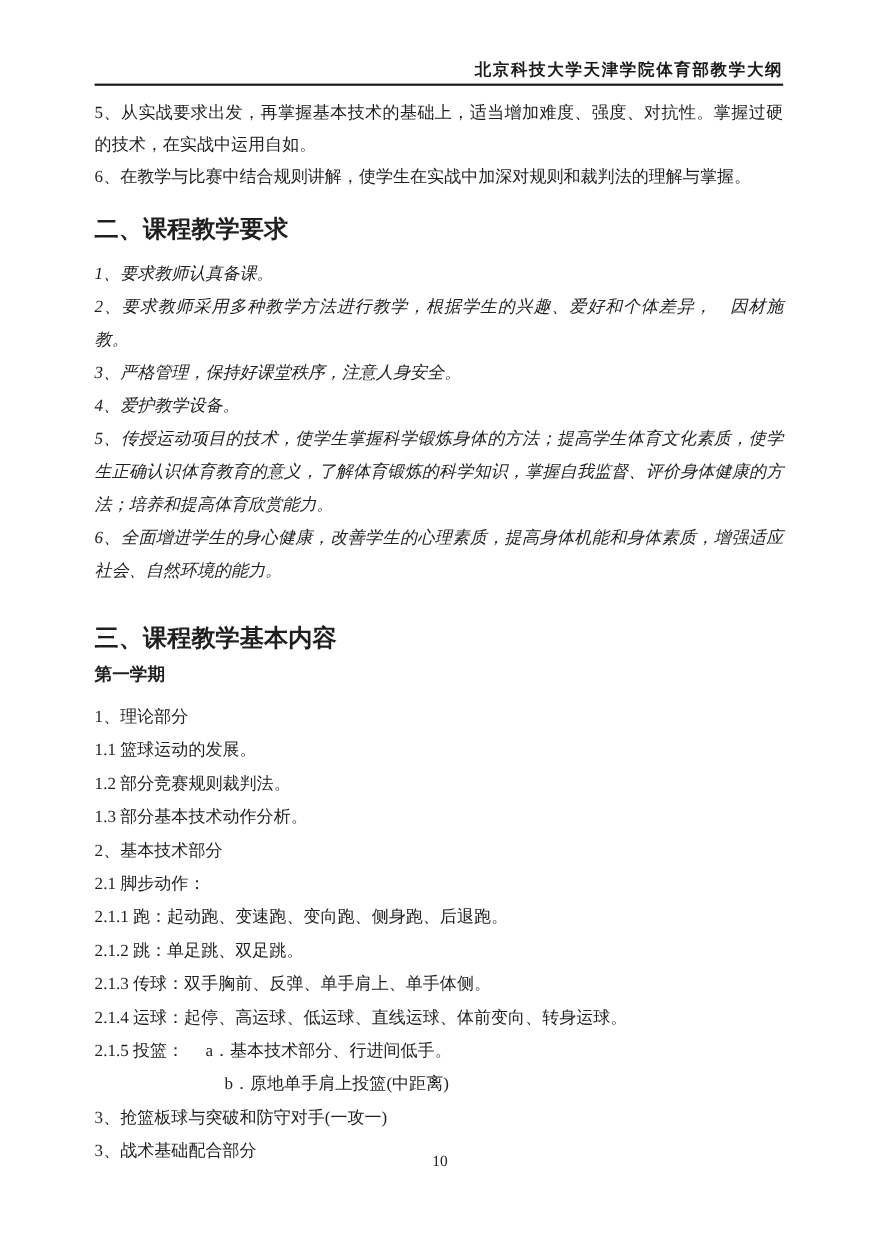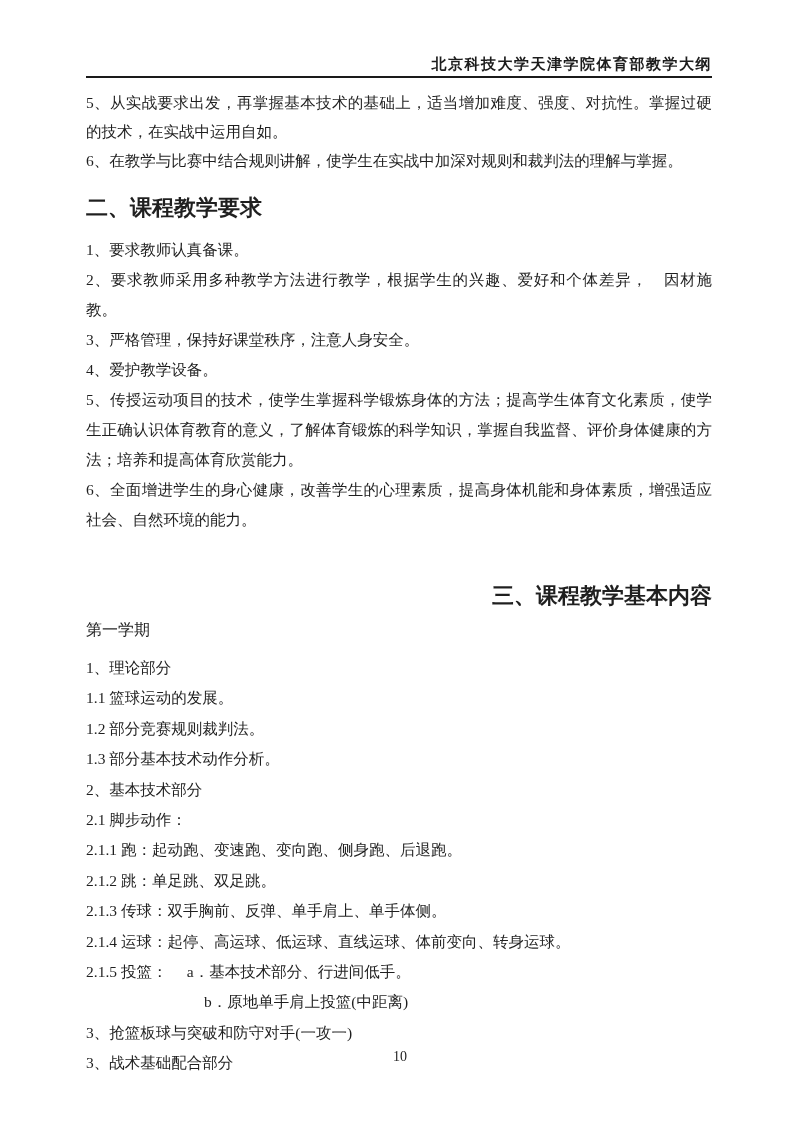--- a/index.html
+++ b/index.html
@@ -38,31 +38,31 @@
     text-align: justify;
   }
   .section-heading {
     font-size: 22px;
     font-weight: bold;
     line-height: 26px;
     margin-top: 20px;
     margin-bottom: 14px;
   }
   .section-heading.third {
-    margin-top: 48px;
+    margin-top: 32px;
     margin-bottom: 8px;
-    text-align: right;
   }
   .req-list p {
     line-height: 30px;
     text-align: justify;
+    font-style: italic;
   }
   .semester-heading {
     font-size: 16px;
-    font-weight: normal;
+    font-weight: bold;
     line-height: 26px;
     margin-top: 8px;
     margin-bottom: 6px;
   }
   .content-list {
     margin-top: 10px;
   }
   .content-list p {
     line-height: 30.4px;
     white-space: pre-wrap;

